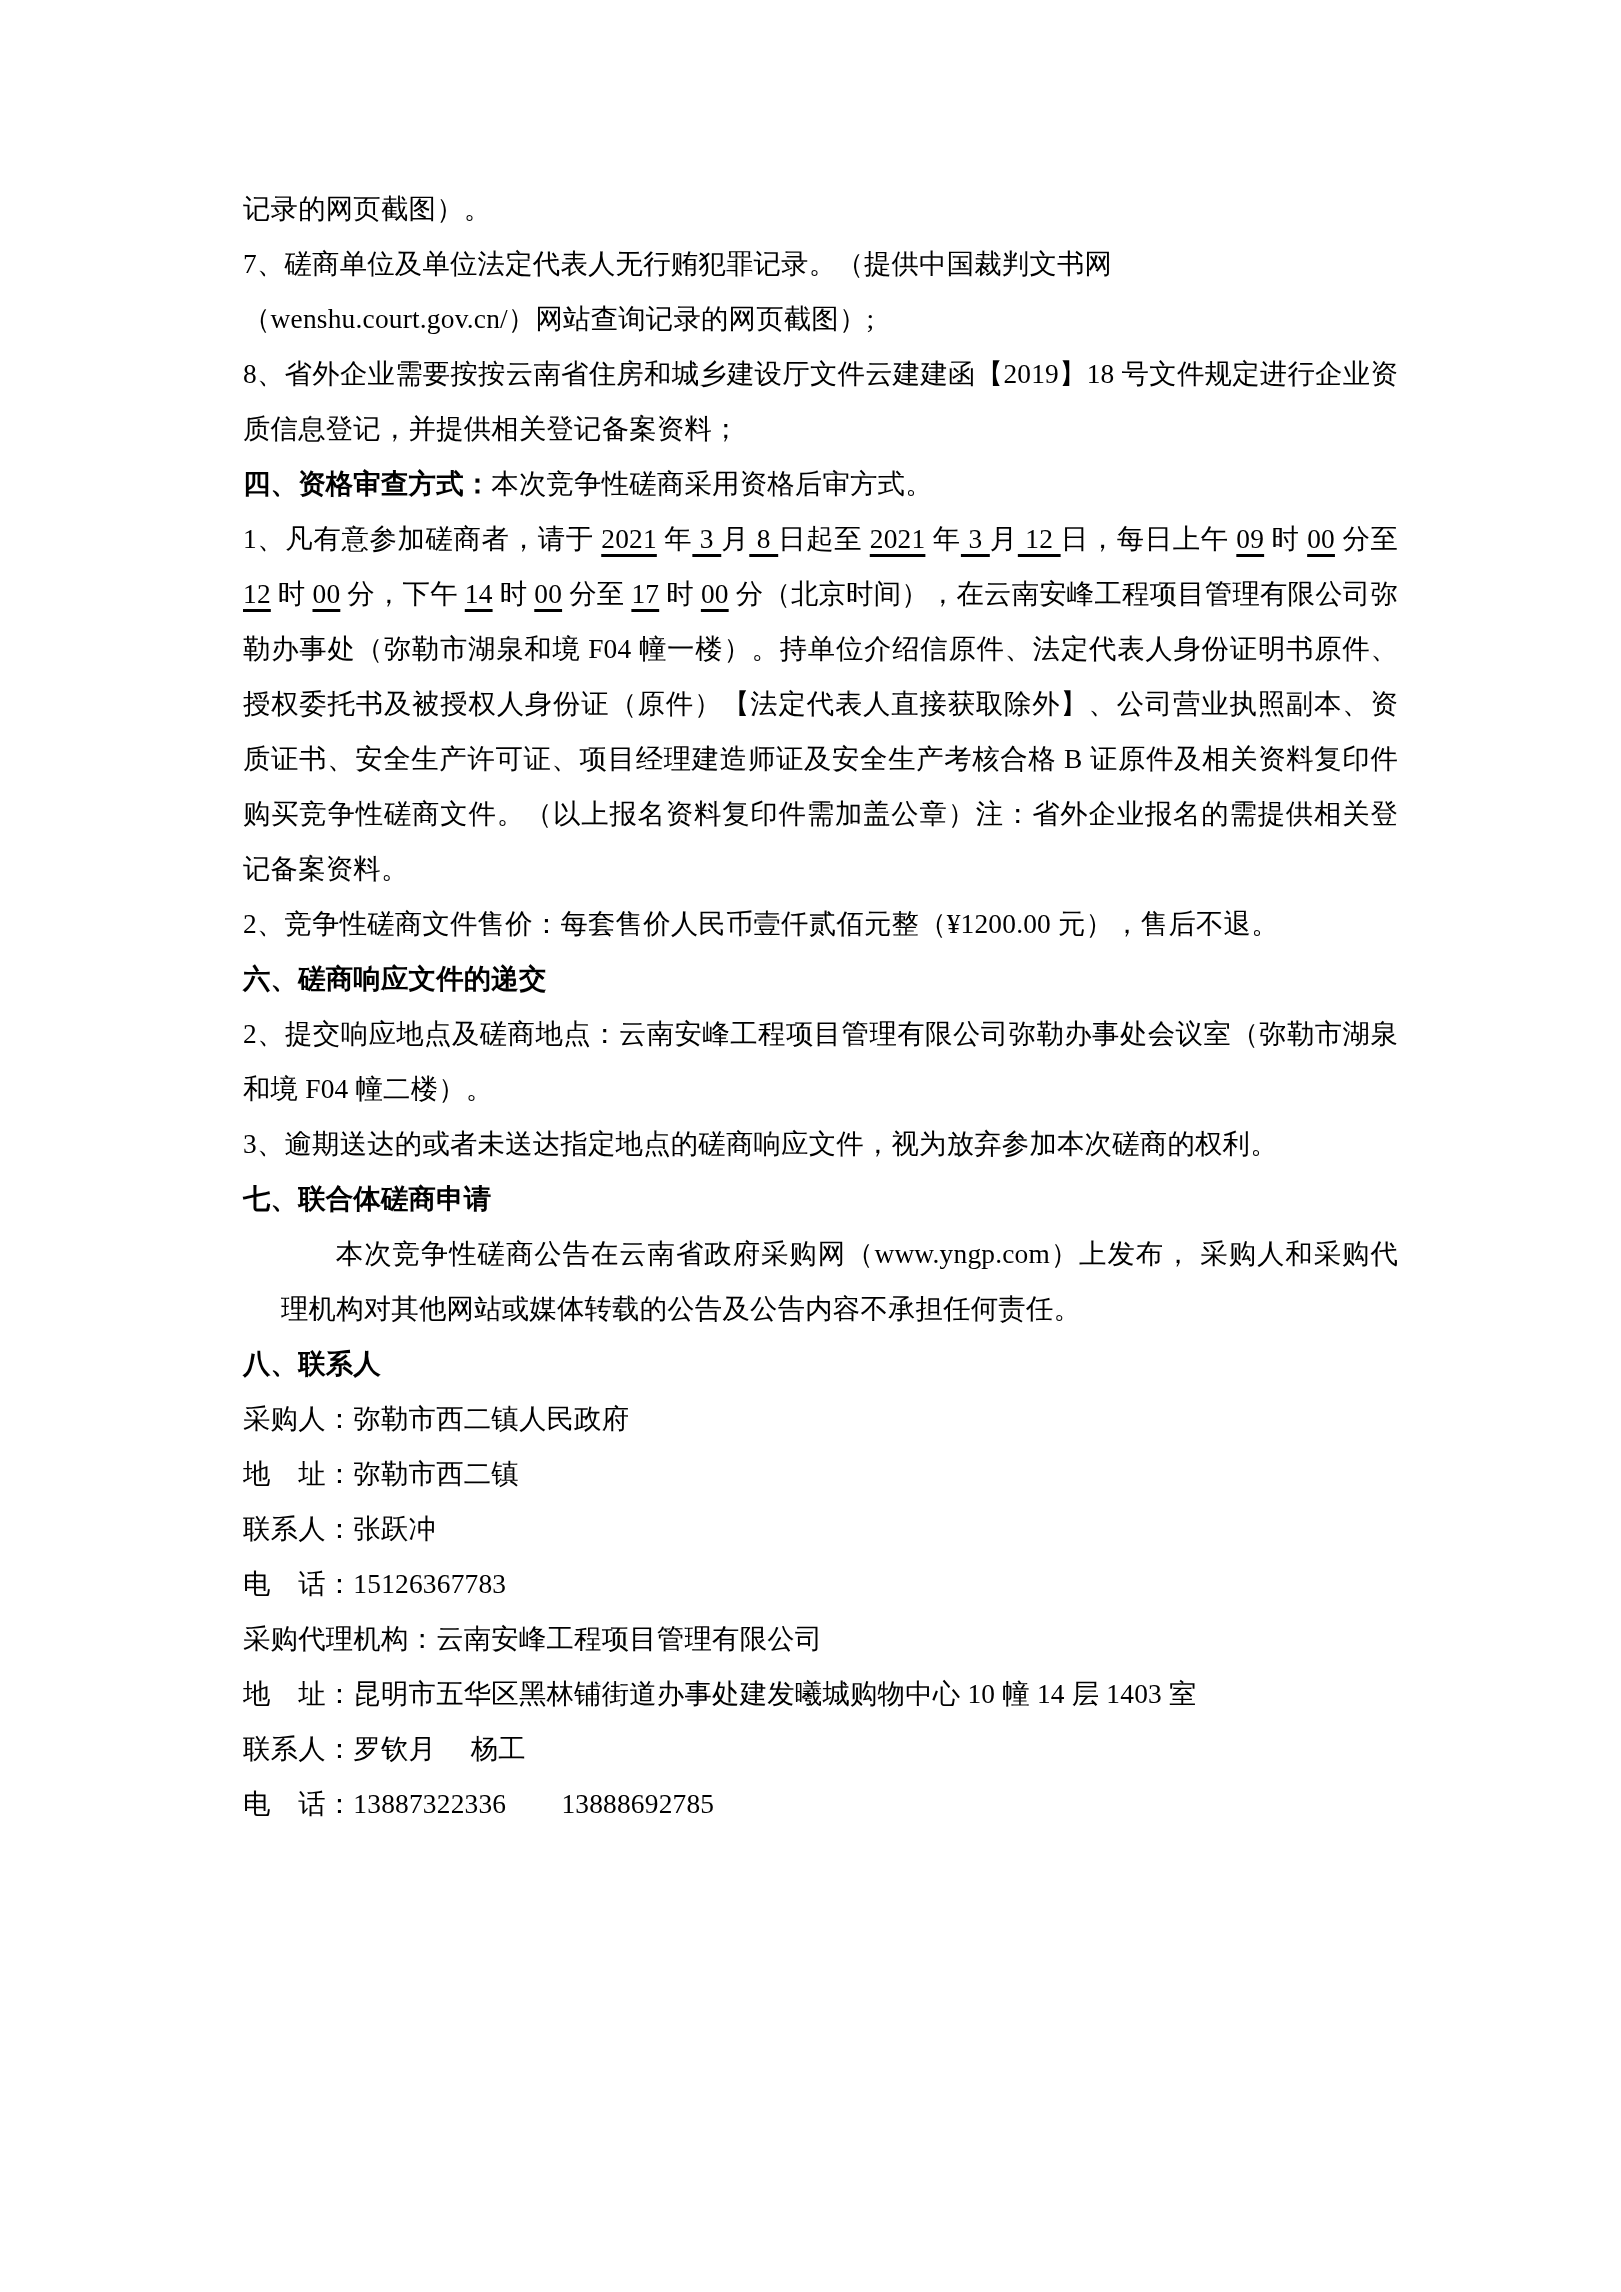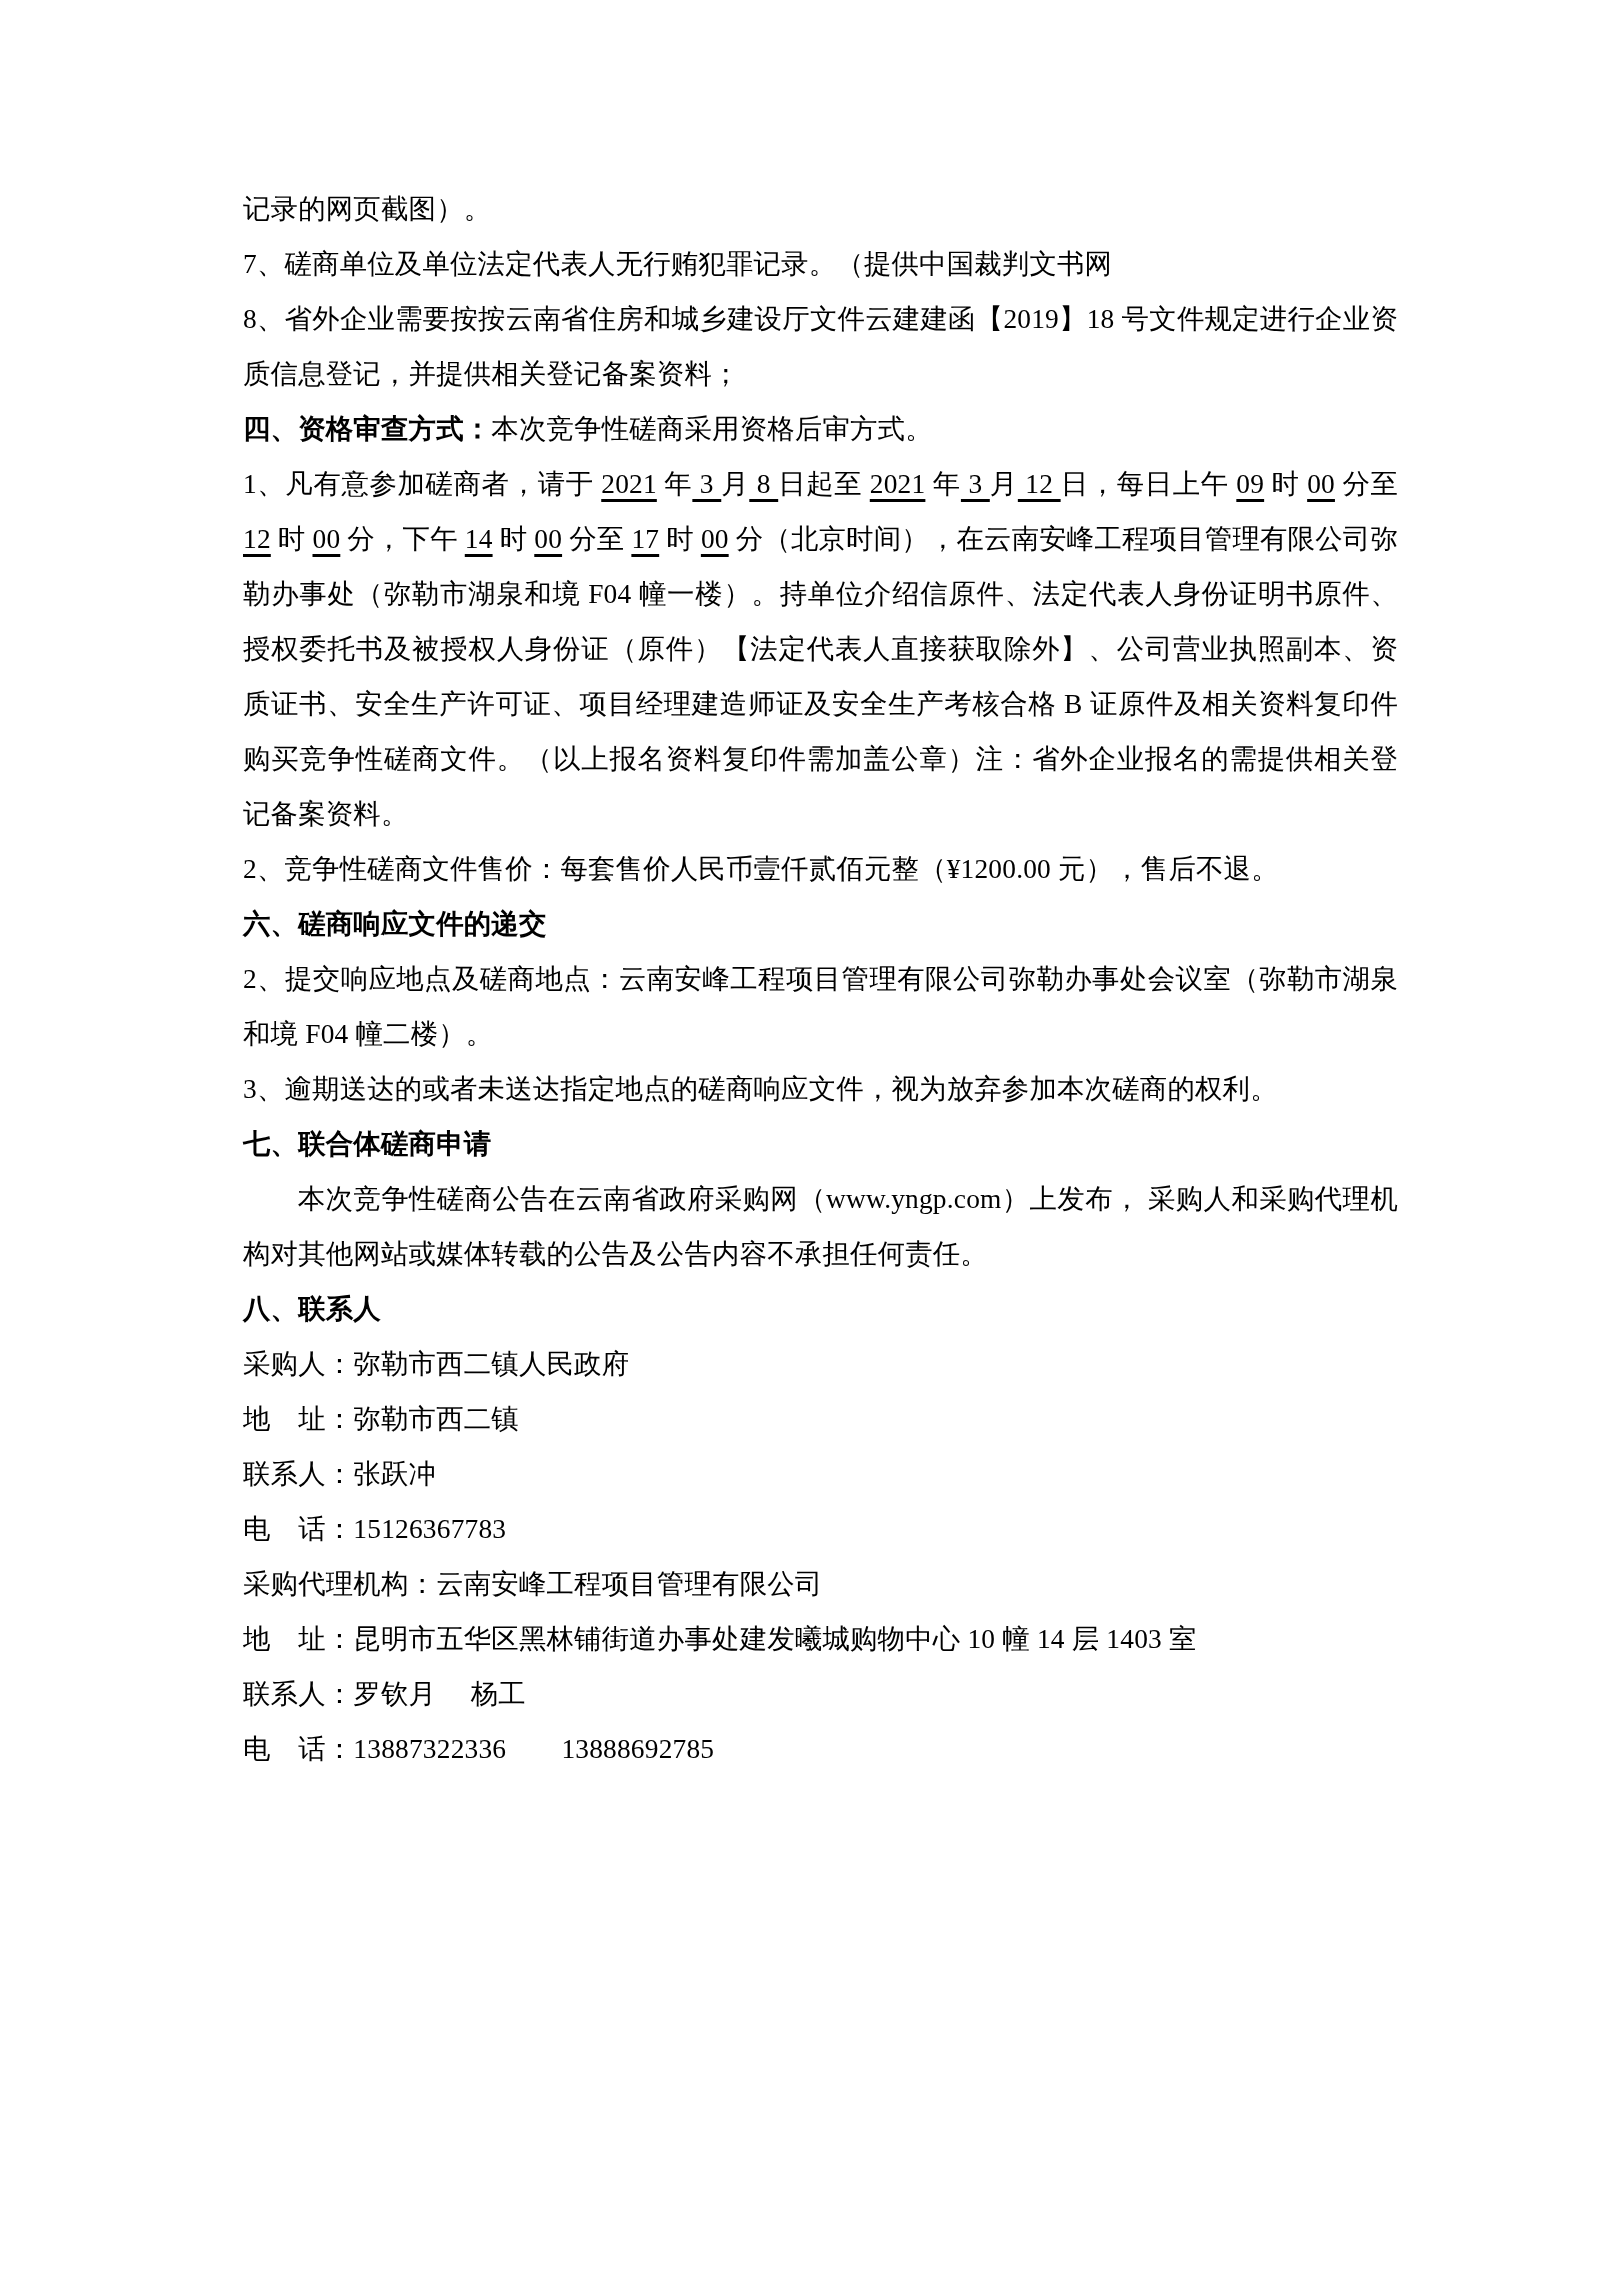--- a/index.html
+++ b/index.html
@@ -32,37 +32,39 @@
     line-height: 55px;
     text-align: justify;
     letter-spacing: 0.2px;
   }
   p.para {
     margin: 0;
     padding: 0;
   }
   p.para.indent {
     text-indent: 2em;
+    margin-left: 38px;
   }
   .run-bold {
     font-weight: bold;
   }
   .run-underline {
     text-decoration: underline;
     text-decoration-thickness: 2.5px;
     text-underline-offset: 5.9px;
   }
 </style>
 </head>
 <body>
 
 <div class="page">
   <div class="content">
       <p class="para"><span>记录的网页截图）。</span></p>
       <p class="para"><span>7、磋商单位及单位法定代表人无行贿犯罪记录。（提供中国裁判文书网</span></p>
+      <p class="para"><span>（wenshu.court.gov.cn/）网站查询记录的网页截图）;</span></p>
       <p class="para"><span>8、省外企业需要按按云南省住房和城乡建设厅文件云建建函【2019】18 号文件规定进行企业资质信息登记，并提供相关登记备案资料；</span></p>
       <p class="para"><span class="run-bold">四、资格审查方式：</span><span>本次竞争性磋商采用资格后审方式。</span></p>
       <p class="para"><span>1、凡有意参加磋商者，请于 </span><span class="run-underline">2021</span><span> 年</span><span class="run-underline"> 3 </span><span>月</span><span class="run-underline"> 8 </span><span>日起至 </span><span class="run-underline">2021</span><span> 年</span><span class="run-underline"> 3 </span><span>月</span><span class="run-underline"> 12 </span><span>日，每日上午 </span><span class="run-underline">09</span><span> 时 </span><span class="run-underline">00</span><span> 分至 </span><span class="run-underline">12</span><span> 时 </span><span class="run-underline">00</span><span> 分，下午 </span><span class="run-underline">14</span><span> 时 </span><span class="run-underline">00</span><span> 分至 </span><span class="run-underline">17</span><span> 时 </span><span class="run-underline">00</span><span> 分（北京时间），在云南安峰工程项目管理有限公司弥勒办事处（弥勒市湖泉和境 F04 幢一楼）。持单位介绍信原件、法定代表人身份证明书原件、授权委托书及被授权人身份证（原件）【法定代表人直接获取除外】、公司营业执照副本、资质证书、安全生产许可证、项目经理建造师证及安全生产考核合格 B 证原件及相关资料复印件购买竞争性磋商文件。（以上报名资料复印件需加盖公章）注：省外企业报名的需提供相关登记备案资料。</span></p>
       <p class="para"><span>2、竞争性磋商文件售价：每套售价人民币壹仟贰佰元整（¥1200.00 元），售后不退。</span></p>
       <p class="para"><span class="run-bold">六、磋商响应文件的递交</span></p>
       <p class="para"><span>2、提交响应地点及磋商地点：云南安峰工程项目管理有限公司弥勒办事处会议室（弥勒市湖泉和境 F04 幢二楼）。</span></p>
       <p class="para"><span>3、逾期送达的或者未送达指定地点的磋商响应文件，视为放弃参加本次磋商的权利。</span></p>
       <p class="para"><span class="run-bold">七、联合体磋商申请</span></p>
       <p class="para indent"><span>本次竞争性磋商公告在云南省政府采购网（www.yngp.com）上发布， 采购人和采购代理机构对其他网站或媒体转载的公告及公告内容不承担任何责任。</span></p>
       <p class="para"><span class="run-bold">八、联系人</span></p>

